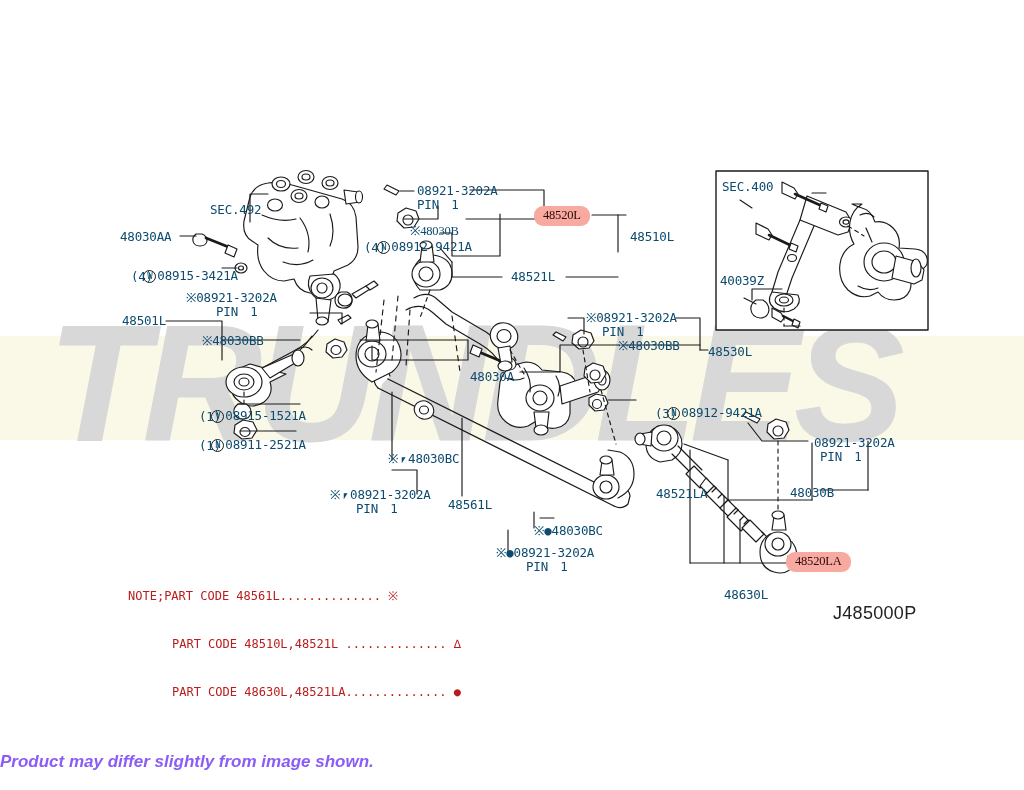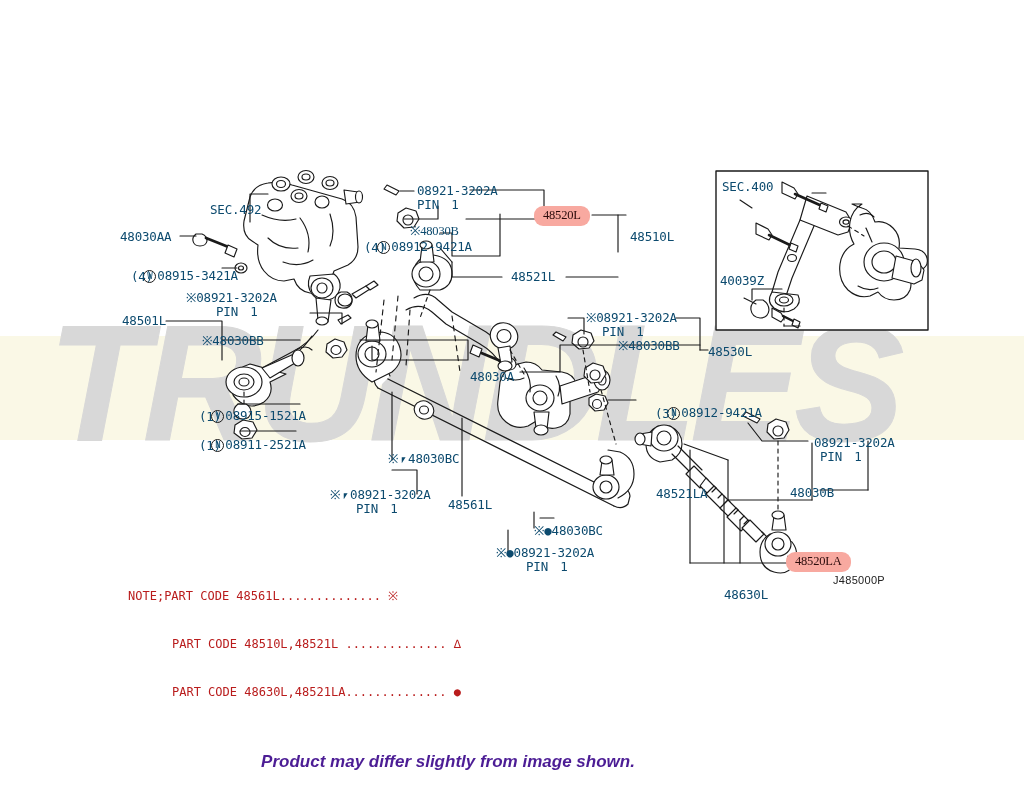--- a/index.html
+++ b/index.html
@@ -86,34 +86,34 @@
     line-height: 16px;
     white-space: pre;
   }
   #note-block .row { display: block; }
   .dots { letter-spacing: 0px; }
   
   #caption {
     position: absolute;
     left: 0; top: 752px;
     width: 896px;
-    text-align: center;
+    text-align: left;
     z-index: 7;
     font-family: "Liberation Sans", sans-serif;
     font-weight: bold;
     font-style: italic;
     font-size: 17px;
-    color: #4c1d95;
+    color: #8b5cf6;
   }
   #diagram-code {
     position: absolute;
-    left: 833px; top: 574px;
+    left: 833px; top: 603px;
     z-index: 5;
     font-family: "Liberation Sans", sans-serif;
-    font-size: 11px;
+    font-size: 18px;
     color: #222;
     letter-spacing: 0.3px;
   }
 </style>
 </head>
 <body>
 
 <div id="page">
 
   <div id="watermark-band" style="background: rgb(250, 248, 230);"></div>

